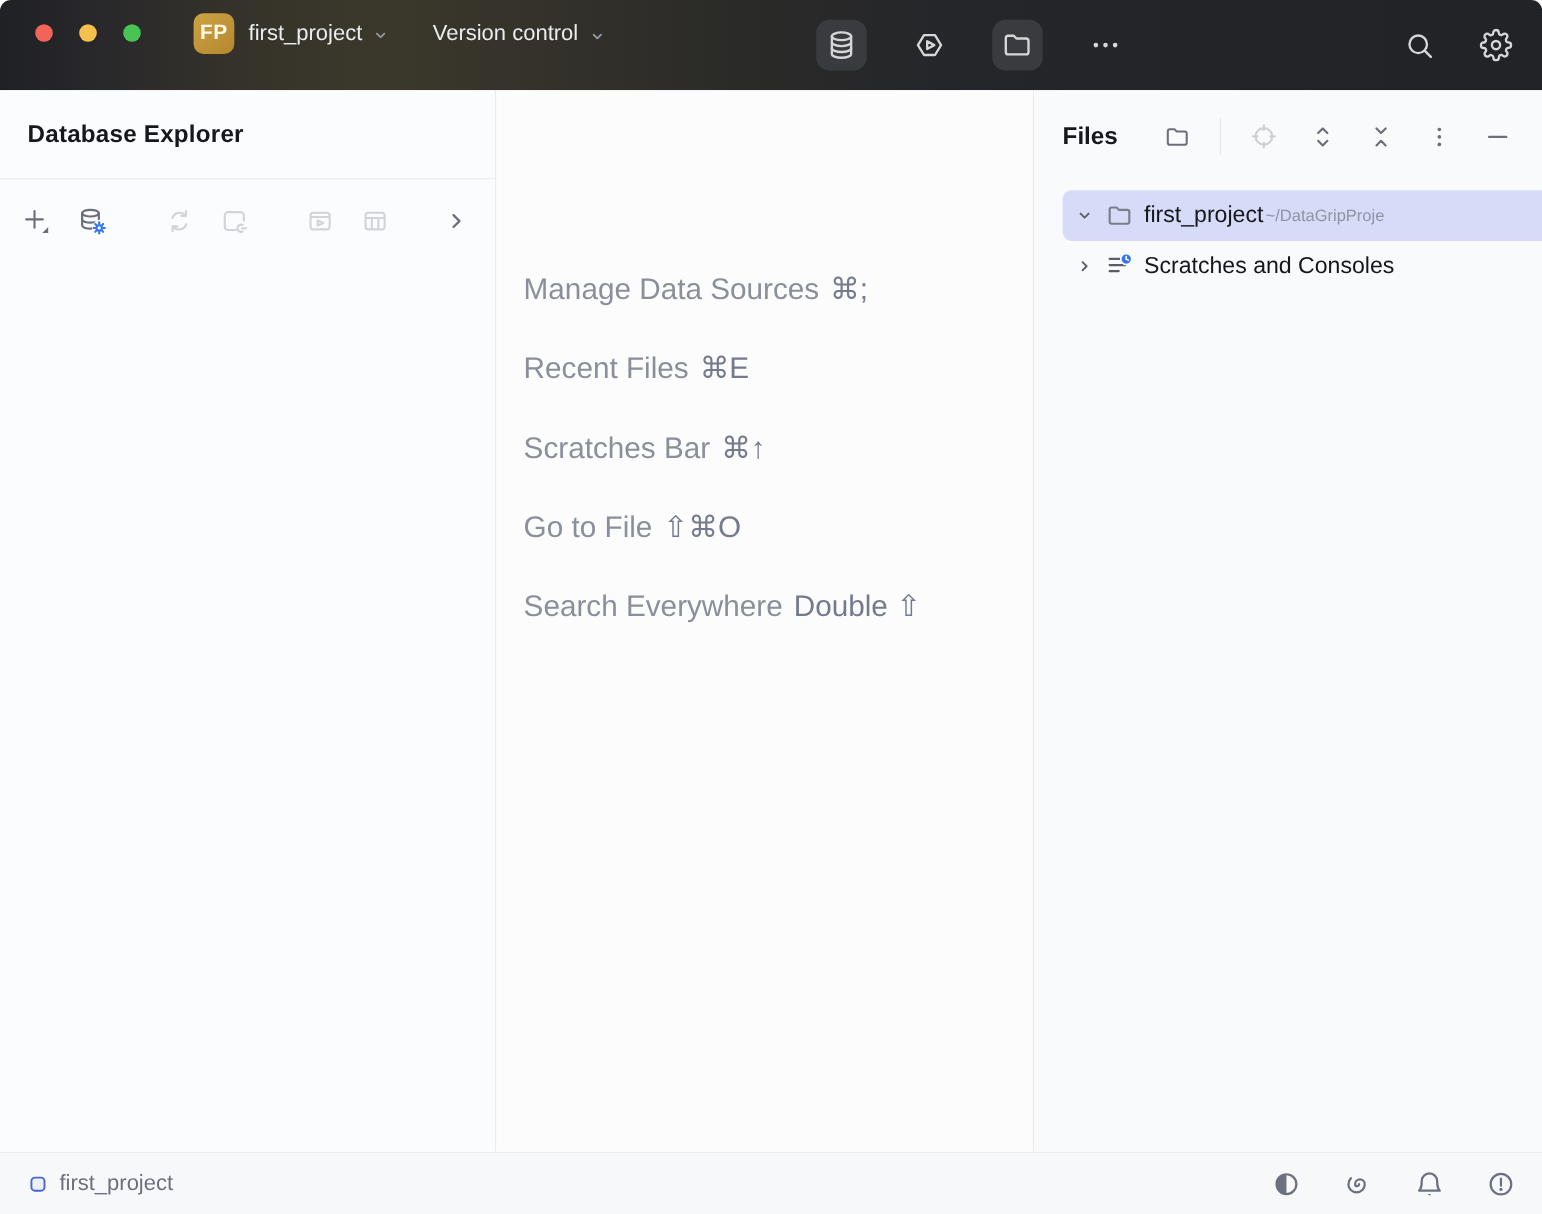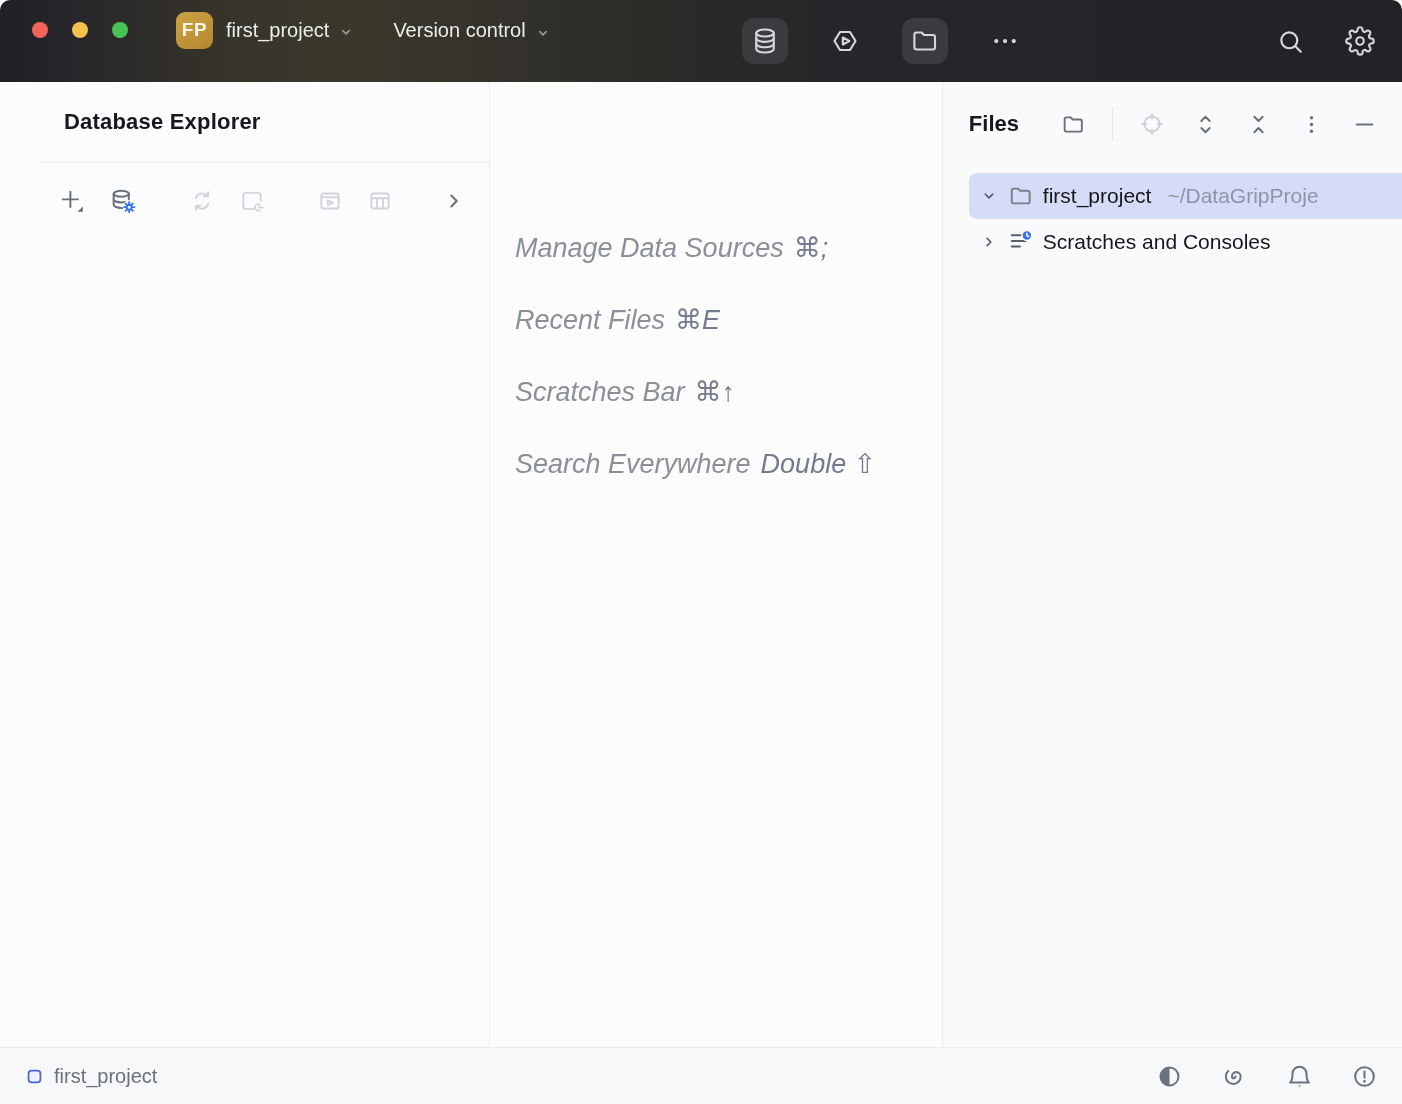--- a/index.html
+++ b/index.html
@@ -40,21 +40,21 @@
   .tb-btn {
     width:46px; height:46px; border:none; border-radius:12px; background:transparent;
     display:flex; align-items:center; justify-content:center; color:#d6d7d9; cursor:pointer;
   }
   .tb-btn.active { background:#3a3b3f; }
   .tb-right { position:absolute; right:22px; top:0; height:82px; display:flex; align-items:center; gap:30px; }
   .tb-iconbtn { width:40px; height:40px; border:none; background:transparent; color:#d6d7d9;
     display:flex; align-items:center; justify-content:center; cursor:pointer; }
 
   
-  .content { display:flex; height:965px; background:#fcfcfd;padding-left:39px; }
+  .content { display:flex; height:965px; background:#fcfcfd; }
   .panel-left  { position:relative; width:450px; background:#fbfcfd; }
   .panel-middle{ position:relative; width:490px; background:#fcfcfd;
     border-left:1px solid #e9ebee; border-right:1px solid #e9ebee; }
   .panel-right { position:relative; flex:1; background:#f9fafc;text-align:center; }
 
   
   .panel-header { height:81px; display:flex; align-items:center; padding-left:25px;
     border-bottom:1px solid #ebedf0; }
   .panel-header h1 { font-size:22px; font-weight:700; color:#16181d; letter-spacing:.2px; }
   .toolbar { height:76px; display:flex; align-items:center; gap:24px; padding:0 24px 0 20px; }
@@ -63,40 +63,40 @@
   .tool-ic.disabled { color:#d2d4d9; }
   .tool-ic.blue-badge { position:relative; }
   .tb-sep { width:1px; height:30px; background:#e4e6ea; margin:0 2px; }
   .spacer { flex:1; }
   .empty-state { position:absolute; top:399px; left:0; right:0; text-align:center; }
   .empty-state .hint { font-size:21px; color:#8b8f99; line-height:28px; }
   .empty-state a { display:inline-block; margin-top:15px; font-size:21px; color:#3b5bce;
     text-decoration:none; cursor:pointer; }
 
   
-  .shortcuts { position:absolute; top:151px; left:25px;font-style:italic; }
+  .shortcuts { position:absolute; top:166px; left:25px; }
   .sc-line { height:72px; font-size:27px; color:#8b8f9a; line-height:30px; white-space:nowrap; }
   .sc-keys { color:#757b8f; margin-left:10px; }
 
   
   .files-header { height:84px; display:flex; align-items:center; padding-left:26px; padding-right:24px; }
   .files-header h2 { font-size:22px; font-weight:700; color:#16181d; margin-right:40px; }
   .fh-ic { width:28px; height:28px; border:none; background:transparent; display:flex;
     align-items:center; justify-content:center; color:#6b6f7c; cursor:pointer; padding:0; }
   .fh-ic.disabled { color:#ced0d6; }
   .fh-group { display:flex; align-items:center; gap:25px; }
   .fh-sep { width:1px; height:34px; background:#e4e6ea; margin:0 0; }
   .tree { padding-top:7px; }
   .tree-row { height:46px; display:flex; align-items:center; margin-left:26px;
     padding-left:9px; white-space:nowrap; overflow:hidden; cursor:pointer; }
   .tree-row.selected { background:#d6dcf7; border-radius:8px 0 0 8px; }
   .tree-chev { flex:0 0 auto; color:#5d616c; display:flex; }
   .tree-ic { flex:0 0 auto; margin-left:8px; display:flex; color:#7a7e8a; }
   .tree-name { font-size:21px; color:#15171c; margin-left:9px; }
-  .tree-path { font-size:21px; color:#8e94a6; margin-left:16px; }
+  .tree-path { font-size:15px; color:#8e94a6; margin-left:2px; }
 
   
   .statusbar { height:57px; background:#f7f8fa; border-top:1px solid #e9eaed;
     display:flex; align-items:center; padding:0 24px 0 25px; }
   .sb-project { display:flex; align-items:center; gap:10px; cursor:pointer; }
   .sb-project .sb-text { font-size:20px; color:#6c707e; }
   .sb-right { margin-left:auto; display:flex; align-items:center; gap:38px; }
   .sb-ic { width:27px; height:27px; border:none; background:transparent; color:#6c717f;
     display:flex; align-items:center; justify-content:center; cursor:pointer; padding:0; }
   svg { display:block; }
@@ -278,20 +278,21 @@
           </span>
         </button>
       </div>
     </aside>
 
     <main class="panel-middle">
       <div class="shortcuts">
         <div class="sc-line"><span>Manage Data Sources</span><span class="sc-keys">⌘;</span></div>
         <div class="sc-line"><span>Recent Files</span><span class="sc-keys">⌘E</span></div>
         <div class="sc-line"><span>Scratches Bar</span><span class="sc-keys">⌘↑</span></div>
+        <div class="sc-line"><span>Go to File</span><span class="sc-keys">⇧⌘O</span></div>
         <div class="sc-line"><span>Search Everywhere</span><span class="sc-keys">Double ⇧</span></div>
       </div>
     </main>
 
     <aside class="panel-right">
       <div class="files-header">
         <h2>Files</h2>
         <div class="fh-group">
           <button class="fh-ic">
             <span>

